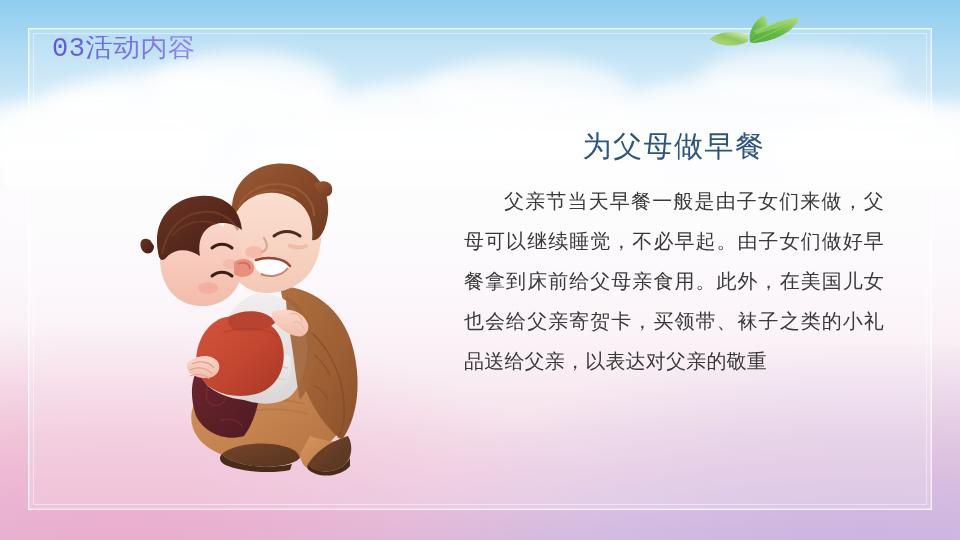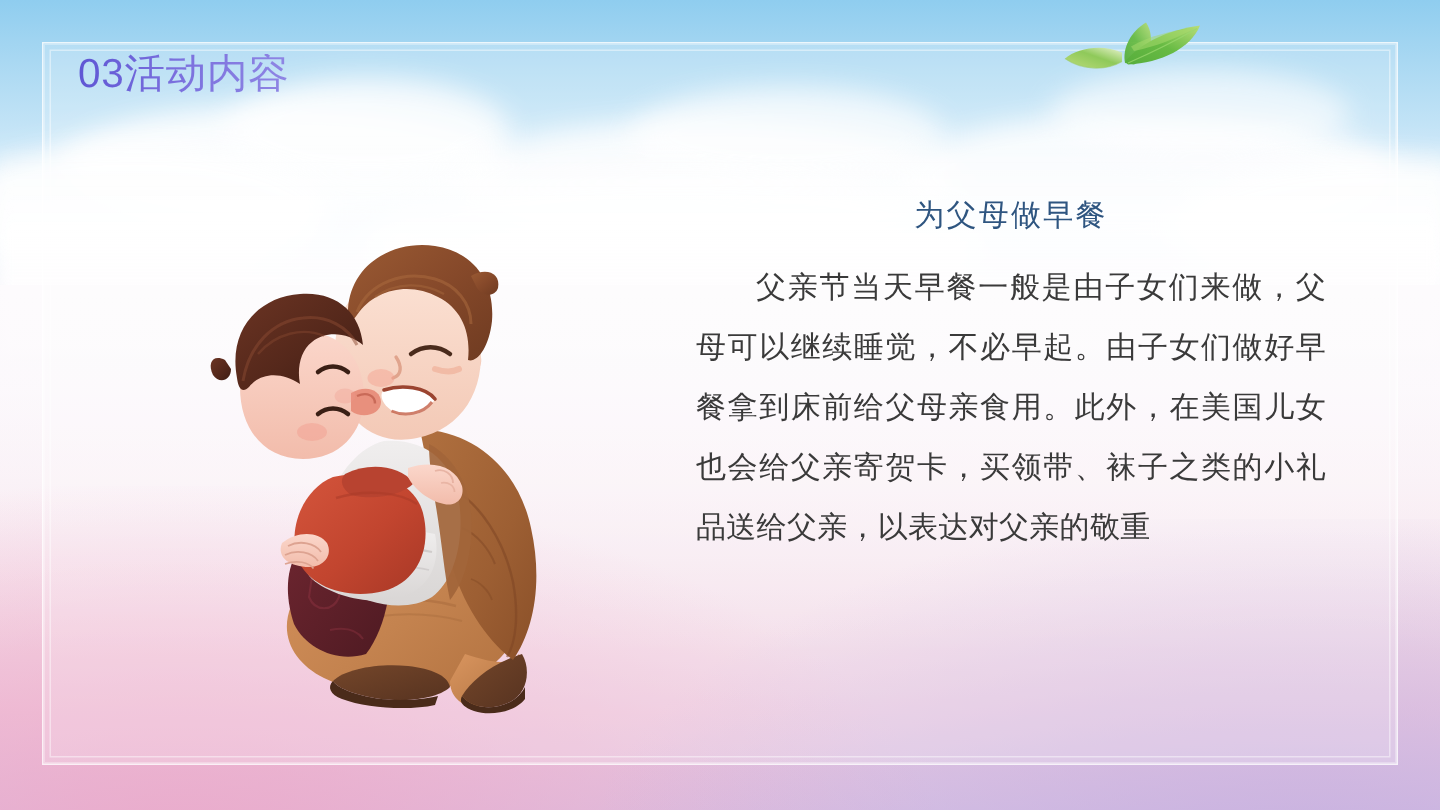--- a/index.html
+++ b/index.html
@@ -8,20 +8,21 @@
     width:960px;height:540px;overflow:hidden;
     font-family:"Liberation Sans","DejaVu Sans",sans-serif;
   }
 
   
   .slide{
     position:relative;
     width:960px;height:540px;
     overflow:hidden;
     background:#f2eaf2;
+    font-family:Liberation Mono, monospace;
   }
 
   
   .bg-base{
     position:absolute;inset:0;
     background:linear-gradient(180deg,
       #9ed4f2 0%,
       #bfe3f7 10%,
       #e2f1fb 20%,
       #f4f7fb 32%,
@@ -97,21 +98,21 @@
     -webkit-text-fill-color:transparent;
     white-space:nowrap;
     font-weight:400;
   }
 
   
   .content{
     position:absolute;left:448px;top:132px;width:452px;
   }
   .content-heading{
-    font-size:20px;line-height:1.2;
+    font-size:29px;line-height:1.2;
     color:#2e5580;
     text-align:center;
     letter-spacing:1.5px;
     font-weight:400;
     margin:0 0 4px 0;
   }
   .content-body{
     font-size:20px;
     line-height:40px;
     color:#3a3a3a;

